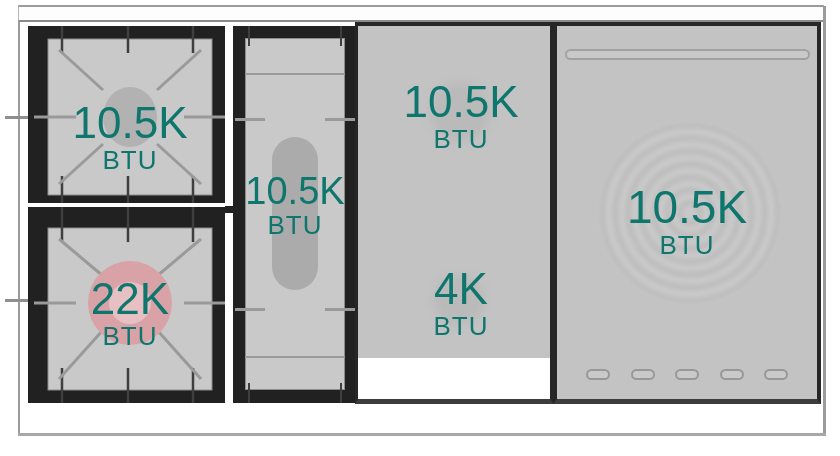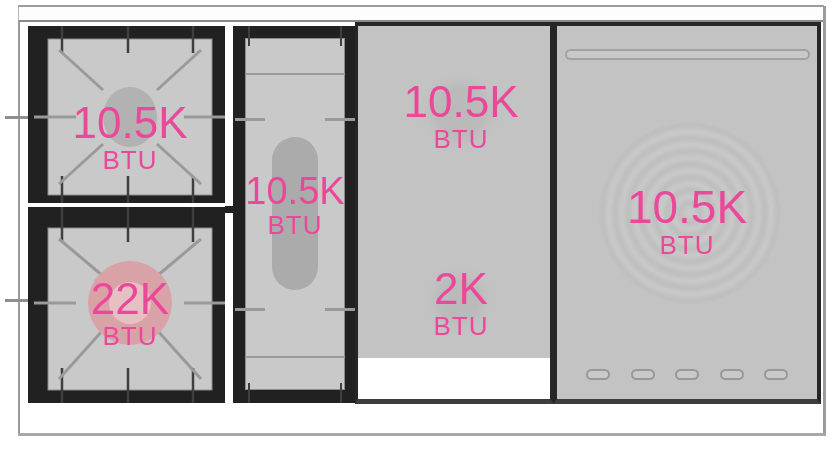--- a/index.html
+++ b/index.html
@@ -1,18 +1,18 @@
 <!DOCTYPE html>
 <html style="--frame-black: #212121; --panel-gray: #c9c9c9; --surface-gray: #c3c3c3; --highlight-burner-fill: #d9a2a7; --highlight-burner-inner: #e6c0c3; --burner-cap-gray: #b2b2b2;"><head>
 <meta charset="utf-8">
 <style>
   html,body{margin:0;padding:0;background:#ffffff;}
   #stage{
     position:relative;width:840px;height:456px;background:#ffffff;overflow:hidden;
-    font-family:"Liberation Sans", sans-serif;color:#ec4899;
+    font-family:"Liberation Sans", sans-serif;color:#0f766e;
   }
   
   .back-rail{position:absolute;left:18px;top:5px;width:806px;height:17px;box-sizing:border-box;
     background:#fdfdfd;border-top:2px solid #9b9b9b;border-bottom:2px solid #8a8a8a;
     border-left:1px solid #b5b5b5;border-right:1px solid #b5b5b5;}
   .frame-left{position:absolute;left:18px;top:22px;width:2px;height:412px;background:#9b9b9b;}
   .frame-right{position:absolute;left:823px;top:6px;width:3px;height:428px;background:#9b9b9b;}
   .frame-bottom{position:absolute;left:18px;top:433px;width:808px;height:3px;background:#a8a8a8;}
   .edge-dash{position:absolute;background:#8f8f8f;height:3px;}
   .gap-bridge{position:absolute;background:var(--frame-black,#212121);}
@@ -152,21 +152,21 @@
   </div>
   <div class="btu-label mid" style="left:233px;top:172px;width:124px;">
     <span class="btu-value">10.5K</span>
     <span class="btu-unit">BTU</span>
   </div>
   <div class="btu-label" style="left:363px;top:80px;width:196px;">
     <span class="btu-value">10.5K</span>
     <span class="btu-unit">BTU</span>
   </div>
   <div class="btu-label" style="left:363px;top:267px;width:196px;">
-    <span class="btu-value">2K</span>
+    <span class="btu-value">4K</span>
     <span class="btu-unit">BTU</span>
   </div>
   <div class="btu-label right" style="left:553px;top:184px;width:268px;">
     <span class="btu-value">10.5K</span>
     <span class="btu-unit">BTU</span>
   </div>
 
 </div>
 
 </body></html>

